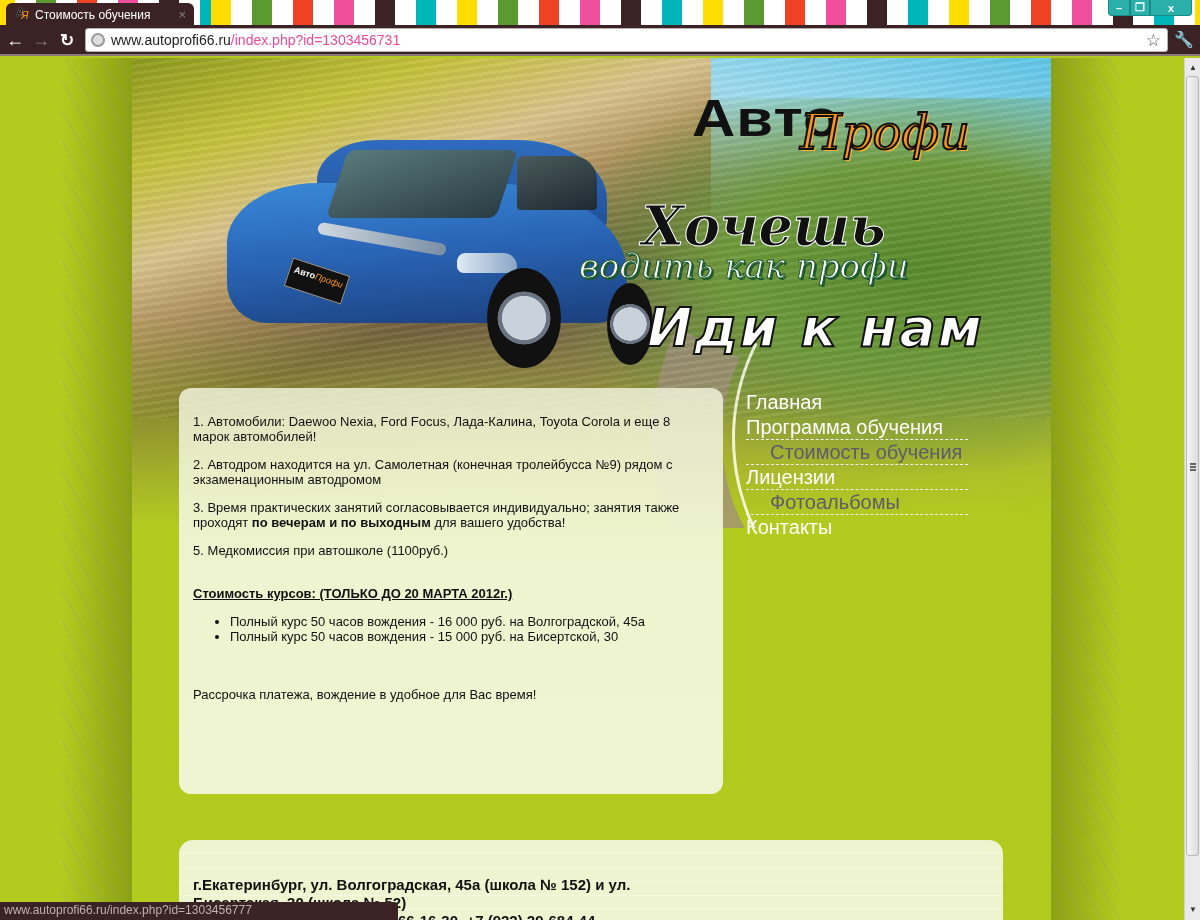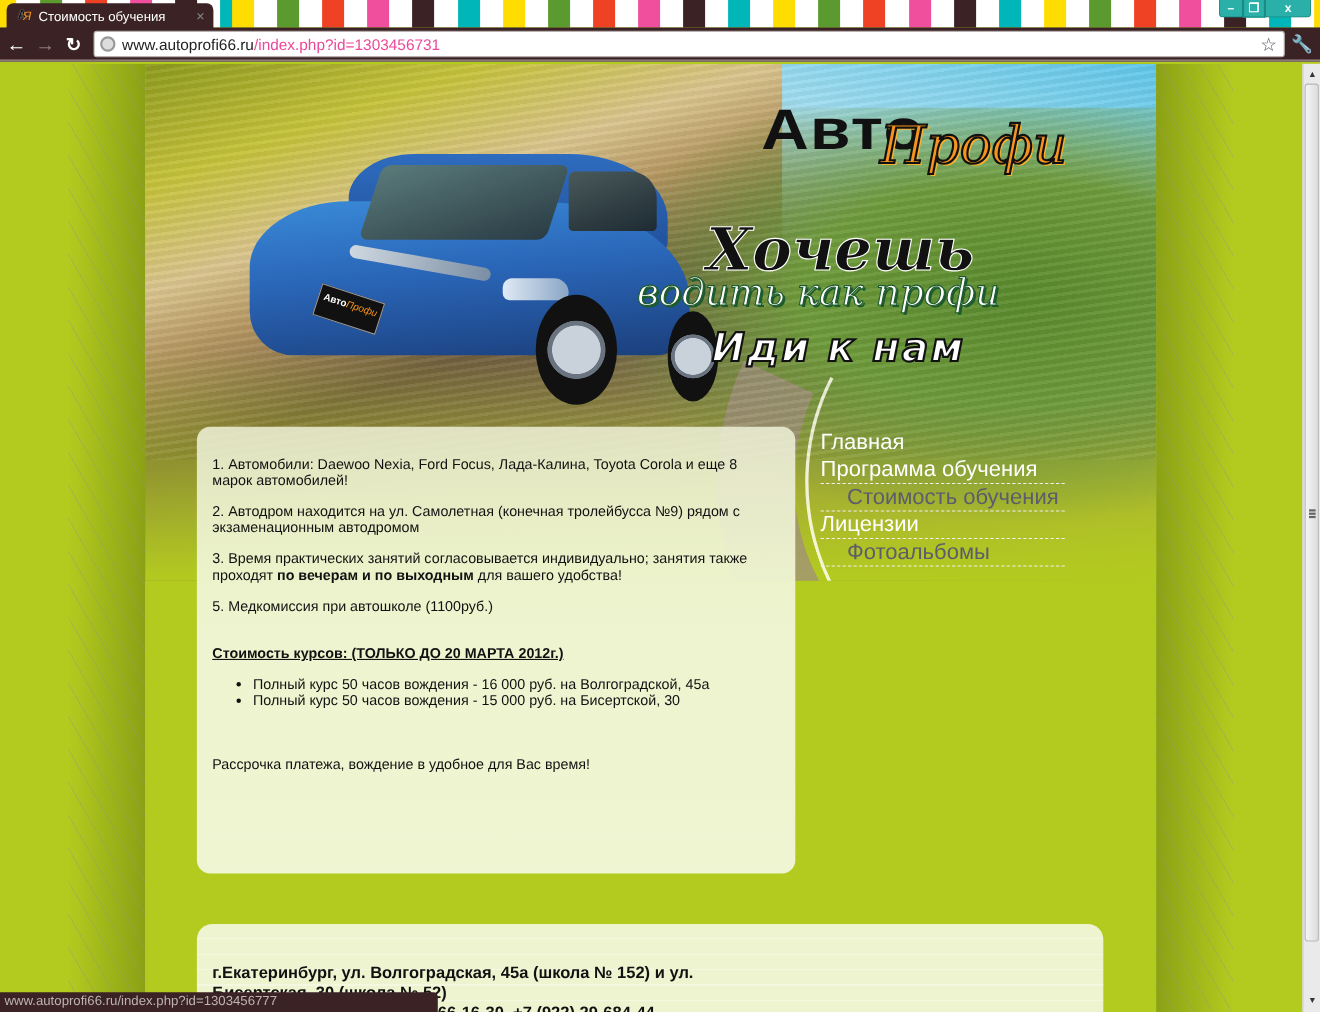--- a/index.html
+++ b/index.html
@@ -118,21 +118,21 @@
   .logo { position: absolute; left: 560px; top: 26px; width: 300px; height: 90px; }
   .logo .avto { position: absolute; left: 0; top: 4px; font-size: 52px; font-weight: 900; color: #111; letter-spacing: 1px;
     font-family: "Liberation Sans", sans-serif; transform: scaleX(1.15); transform-origin: left; }
   .logo .profi { position: absolute; left: 108px; top: 20px; font-size: 48px; font-style: italic; color: #f7941d;
     font-family: "DejaVu Serif", serif; -webkit-text-stroke: 2px #111; text-shadow: 2px 2px 0 #f7b12d; }
 
   .slogan1 { position: absolute; left: 510px; top: 136px; font-size: 54px; font-weight: bold; font-style: italic; color: #111;
     font-family: "DejaVu Serif", serif; -webkit-text-stroke: 1px #fff; }
   .slogan2 { position: absolute; left: 447px; top: 188px; font-size: 34px; font-style: italic; color: #fff;
     font-family: "DejaVu Serif", serif; -webkit-text-stroke: 1px #1d5a2d; text-shadow: 2px 2px 0 #1d5a2d; }
-  .slogan3 { position: absolute; left: 515px; top: 238px; font-size: 36px; font-weight: bold; font-style: italic; color: #fff;
+  .slogan3 { position: absolute; left: 515px; top: 238px; font-size: 54px; font-weight: bold; font-style: italic; color: #fff;
     font-family: "DejaVu Sans", sans-serif; -webkit-text-stroke: 2px #111; letter-spacing: 2px; }
 
   
   .content-box {
     position: absolute; left: 47px; top: 330px; width: 544px; height: 406px;
     background: linear-gradient(180deg, rgba(238,241,215,.85) 0%, #eef4cf 45%, #eff5d2 100%);
     border-radius: 12px; padding: 26px 14px 0 14px; font-size: 13px; color: #111; line-height: 15px;
   }
   .content-box h3 { font-size: 13px; font-weight: bold; text-decoration: underline; margin-bottom: 13px; }
   .content-box p { margin-bottom: 13px; }
@@ -249,20 +249,21 @@
       </ul>
       <p class="note">Рассрочка платежа, вождение в удобное для Вас время!</p>
     </div>
 
     <nav class="menu">
       <a>Главная</a>
       <a class="dash">Программа обучения</a>
       <a class="sub dash">Стоимость обучения</a>
       <a class="dash">Лицензии</a>
       <a class="sub dash">Фотоальбомы</a>
+      <a>Контакты</a>
     </nav>
 
     <div class="footer-box">
       <div class="addr">г.Екатеринбург, ул. Волгоградская, 45а (школа № 152) и ул. Бисертская, 30 (школа № 52)</div>
       <div style="padding-left:205px">66-16-30, +7 (922) 29-684-44</div>
     </div>
   </div>
 </div>
 
 <div class="statusbar">www.autoprofi66.ru/index.php?id=1303456777</div>

